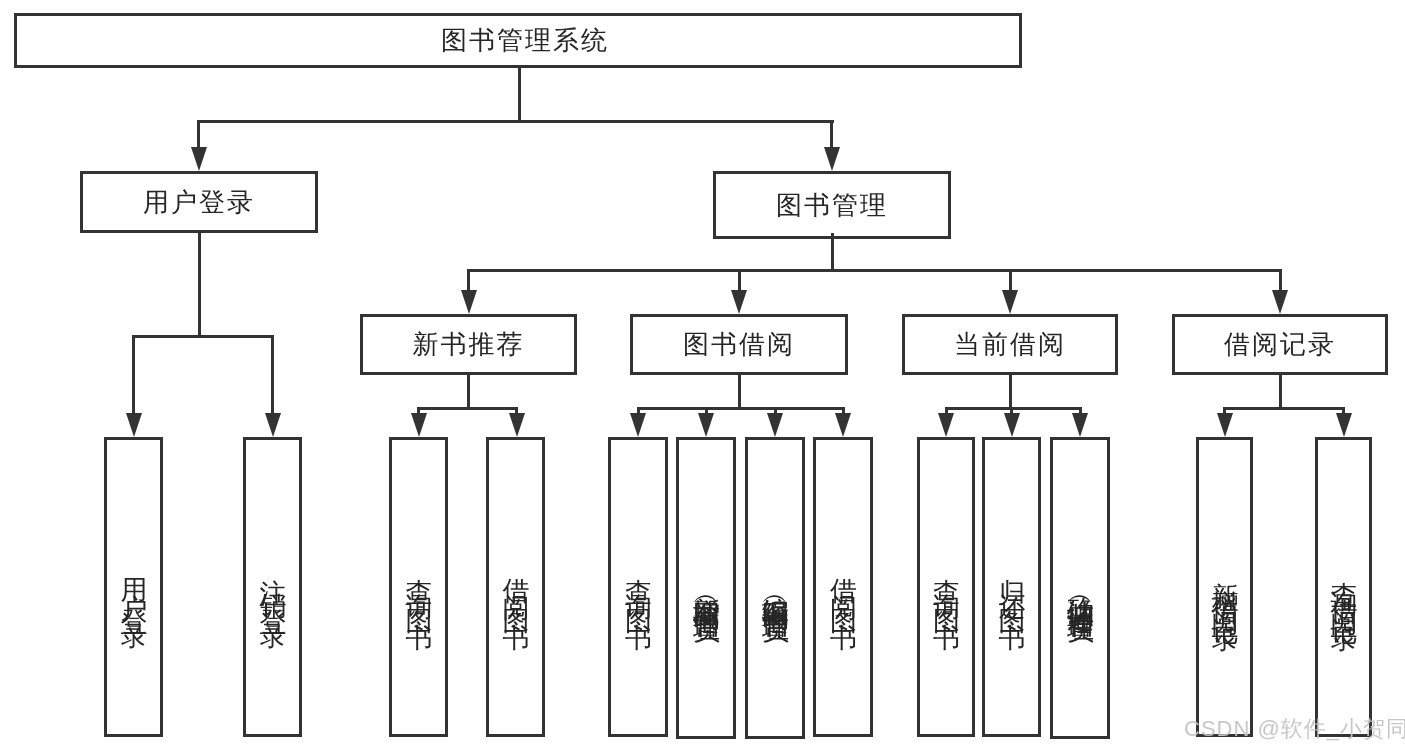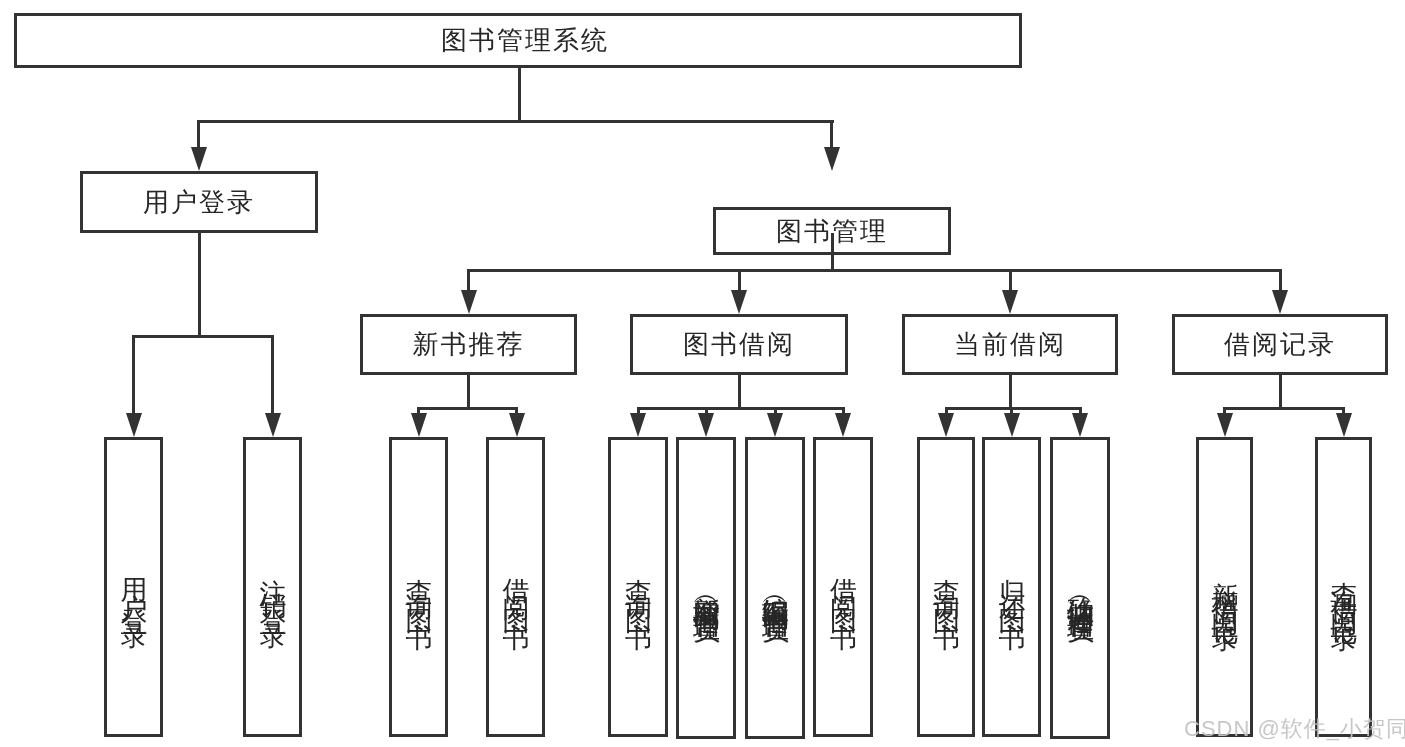--- a/index.html
+++ b/index.html
@@ -47,21 +47,21 @@
   <div class="line" style="left:518px; top:68px; width:3px; height:55px;"></div>
   <div class="line" style="left:197px; top:120px; width:637px; height:3px;"></div>
   <div class="line" style="left:197px; top:120px; width:3px; height:32px;"></div>
   <div class="arrow" style="left:190.5px; top:147px;"></div>
   <div class="line" style="left:830px; top:120px; width:3px; height:32px;"></div>
   <div class="arrow" style="left:823.5px; top:147px;"></div>
 
   <div class="node" style="left:80px; top:171px; width:238px; height:62px;">
     <span class="hlabel">用户登录</span>
   </div>
-  <div class="node" style="left:713px; top:171px; width:238px; height:48px;margin-top:36px;">
+  <div class="node" style="left:713px; top:171px; width:238px; height:68px;">
     <span class="hlabel">图书管理</span>
   </div>
 
   <div class="line" style="left:197.5px; top:233px; width:3px; height:105px;"></div>
   <div class="line" style="left:132px; top:335px; width:142px; height:3px;"></div>
   <div class="line" style="left:132px; top:335px; width:3px; height:82px;"></div>
   <div class="arrow" style="left:125.5px; top:413px;"></div>
   <div class="line" style="left:271px; top:335px; width:3px; height:82px;"></div>
   <div class="arrow" style="left:264.5px; top:413px;"></div>
 

